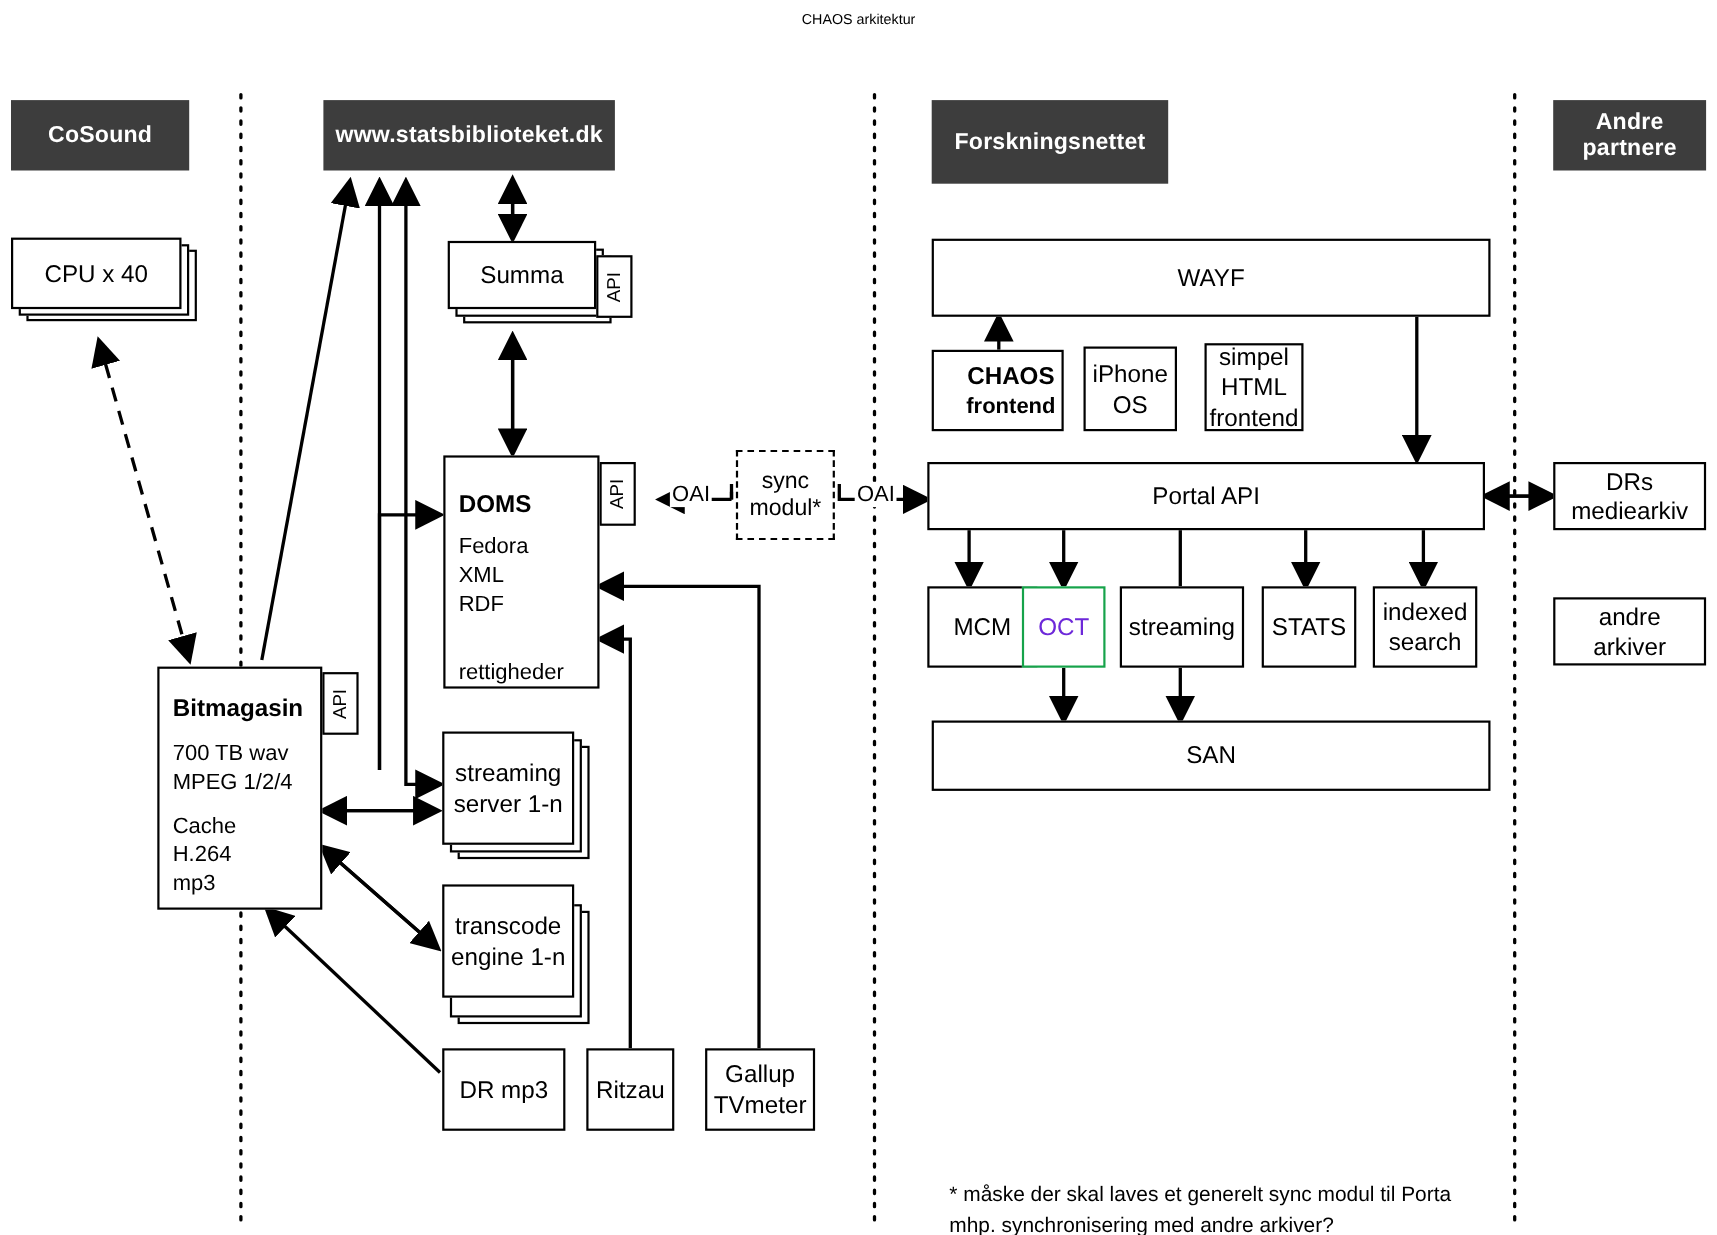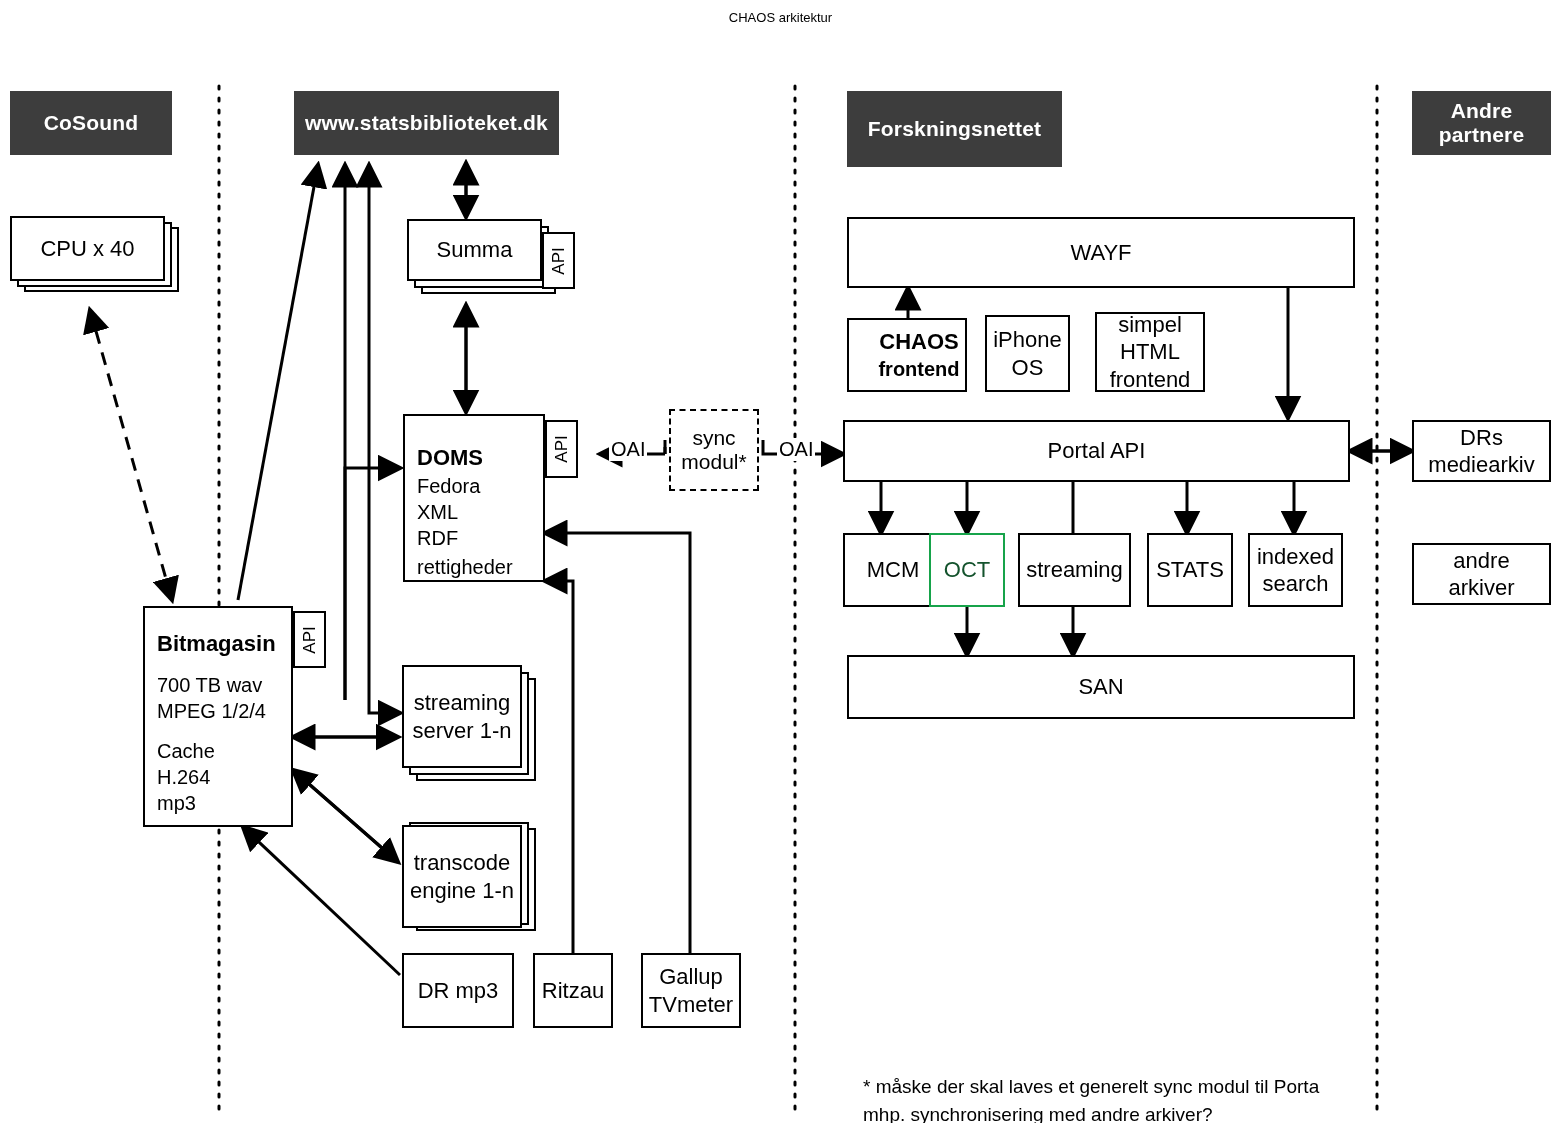--- a/index.html
+++ b/index.html
@@ -23,21 +23,21 @@
   .dashbox{position:absolute;box-sizing:border-box;border:2px dashed #000;background:#fff;
        display:flex;flex-direction:column;align-items:center;justify-content:center;
        text-align:center;z-index:3;font-size:21px;line-height:1.15;}
   .title{position:absolute;width:100%;text-align:center;font-size:13px;z-index:6;}
   .edgelbl{position:absolute;font-size:20px;z-index:6;background:#fff;padding:0 2px;}
   .footnote{position:absolute;font-size:19px;line-height:1.45;z-index:6;white-space:pre-line;}
   .ln1{font-size:22px;line-height:1.25;}
   .ln-sm{font-size:20px;line-height:1.3;}
   .b{font-weight:bold;}
   .gap{height:14px;}
-  .oct{color:#14532d;}
+  .oct{color:#6d28d9;}
   .oct.node{border-color:#16a34a;}
 </style>
 </head>
 <body>
 
 <div class="title" style="left:0;top:10px;">CHAOS arkitektur</div>
 
 <svg id="svg-layer" viewBox="0 0 1561 1123">
   <defs>
     <marker id="ah" viewBox="0 0 12 12" refX="10" refY="6" markerWidth="9" markerHeight="9" orient="auto-start-reverse">
@@ -126,21 +126,21 @@
 
 <div class="stack-l2" style="left:421px;top:232px;width:135px;height:62px;"></div>
 <div class="stack-l1" style="left:414px;top:226px;width:135px;height:62px;"></div>
 <div class="node center" style="left:407px;top:219px;width:135px;height:62px;">
   <span class="ln1">Summa</span>
 </div>
 <div class="apitab" style="left:542px;top:232px;width:33px;height:57px;">
   <span>API</span>
 </div>
 
-<div class="node left" style="left:403px;top:414px;width:142px;height:168px;padding-top:10px;justify-content:flex-start;">
+<div class="node left" style="left:403px;top:414px;width:142px;height:212px;padding-top:10px;justify-content:flex-start;">
   <div class="ln1 b" style="margin-top:18px;">DOMS</div>
   <div class="gap"></div>
   <div class="ln-sm">Fedora</div>
   <div class="ln-sm">XML</div>
   <div class="ln-sm">RDF</div>
   <div style="height:42px;"></div>
   <div class="ln-sm">rettigheder</div>
 </div>
 <div class="apitab" style="left:545px;top:420px;width:33px;height:58px;">
   <span>API</span>
@@ -162,21 +162,21 @@
 
 <div class="stack-l2" style="left:416px;top:678px;width:120px;height:103px;"></div>
 <div class="stack-l1" style="left:409px;top:672px;width:120px;height:103px;"></div>
 <div class="node center" style="left:402px;top:665px;width:120px;height:103px;">
   <span class="ln1">streaming</span>
   <span class="ln1">server 1-n</span>
 </div>
 
 <div class="stack-l2" style="left:416px;top:828px;width:120px;height:103px;"></div>
 <div class="stack-l1" style="left:409px;top:822px;width:120px;height:103px;"></div>
-<div class="node center" style="left:402px;top:825px;width:120px;height:103px;">
+<div class="node center" style="left:402px;top:804px;width:120px;height:103px;">
   <span class="ln1">transcode</span>
   <span class="ln1">engine 1-n</span>
 </div>
 
 <div class="node center" style="left:402px;top:953px;width:112px;height:75px;">
   <span class="ln1">DR mp3</span>
 </div>
 <div class="node center" style="left:533px;top:953px;width:80px;height:75px;">
   <span class="ln1">Ritzau</span>
 </div>
@@ -199,21 +199,21 @@
 <div class="node center" style="left:847px;top:318px;width:120px;height:74px;padding-left:24px;">
   <span class="ln1 b">CHAOS</span>
   <span class="ln-sm b">frontend</span>
 </div>
 
 <div class="node center" style="left:985px;top:315px;width:85px;height:77px;">
   <span class="ln1">iPhone</span>
   <span class="ln1">OS</span>
 </div>
 
-<div class="node center" style="left:1095px;top:312px;width:110px;height:80px;">
+<div class="node center" style="left:1095px;top:312px;width:90px;height:80px;">
   <span class="ln1">simpel</span>
   <span class="ln1">HTML</span>
   <span class="ln1">frontend</span>
 </div>
 
 <div class="node center" style="left:843px;top:420px;width:507px;height:62px;">
   <span class="ln1">Portal API</span>
 </div>
 
 <div class="node center" style="left:843px;top:533px;width:100px;height:74px;">

